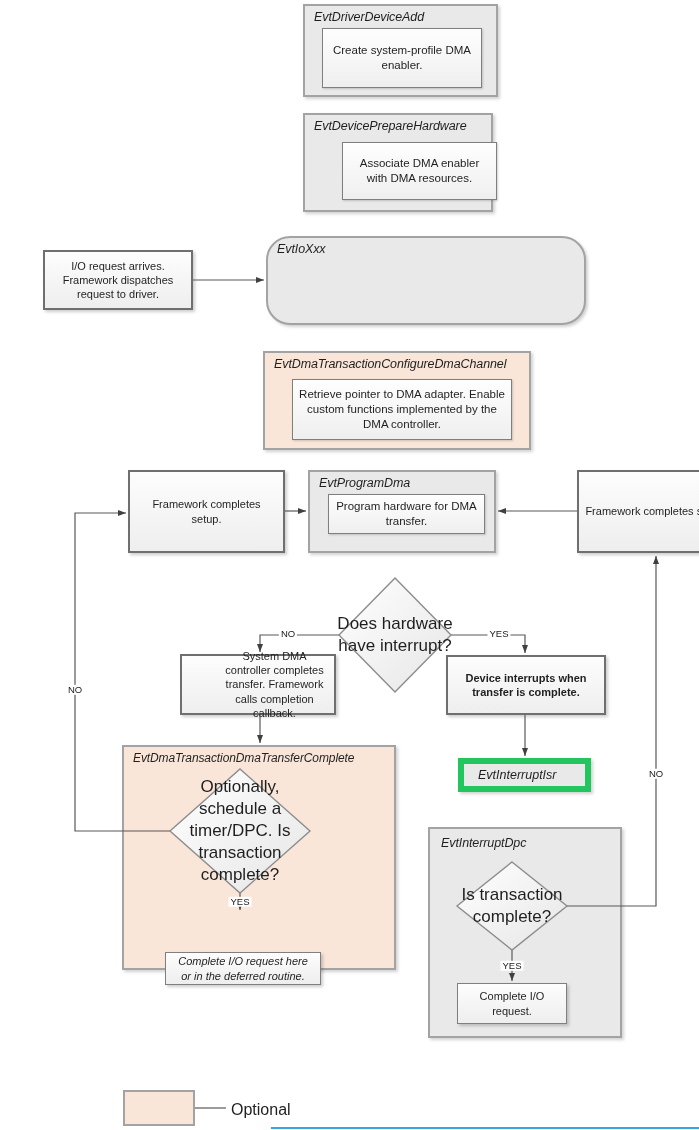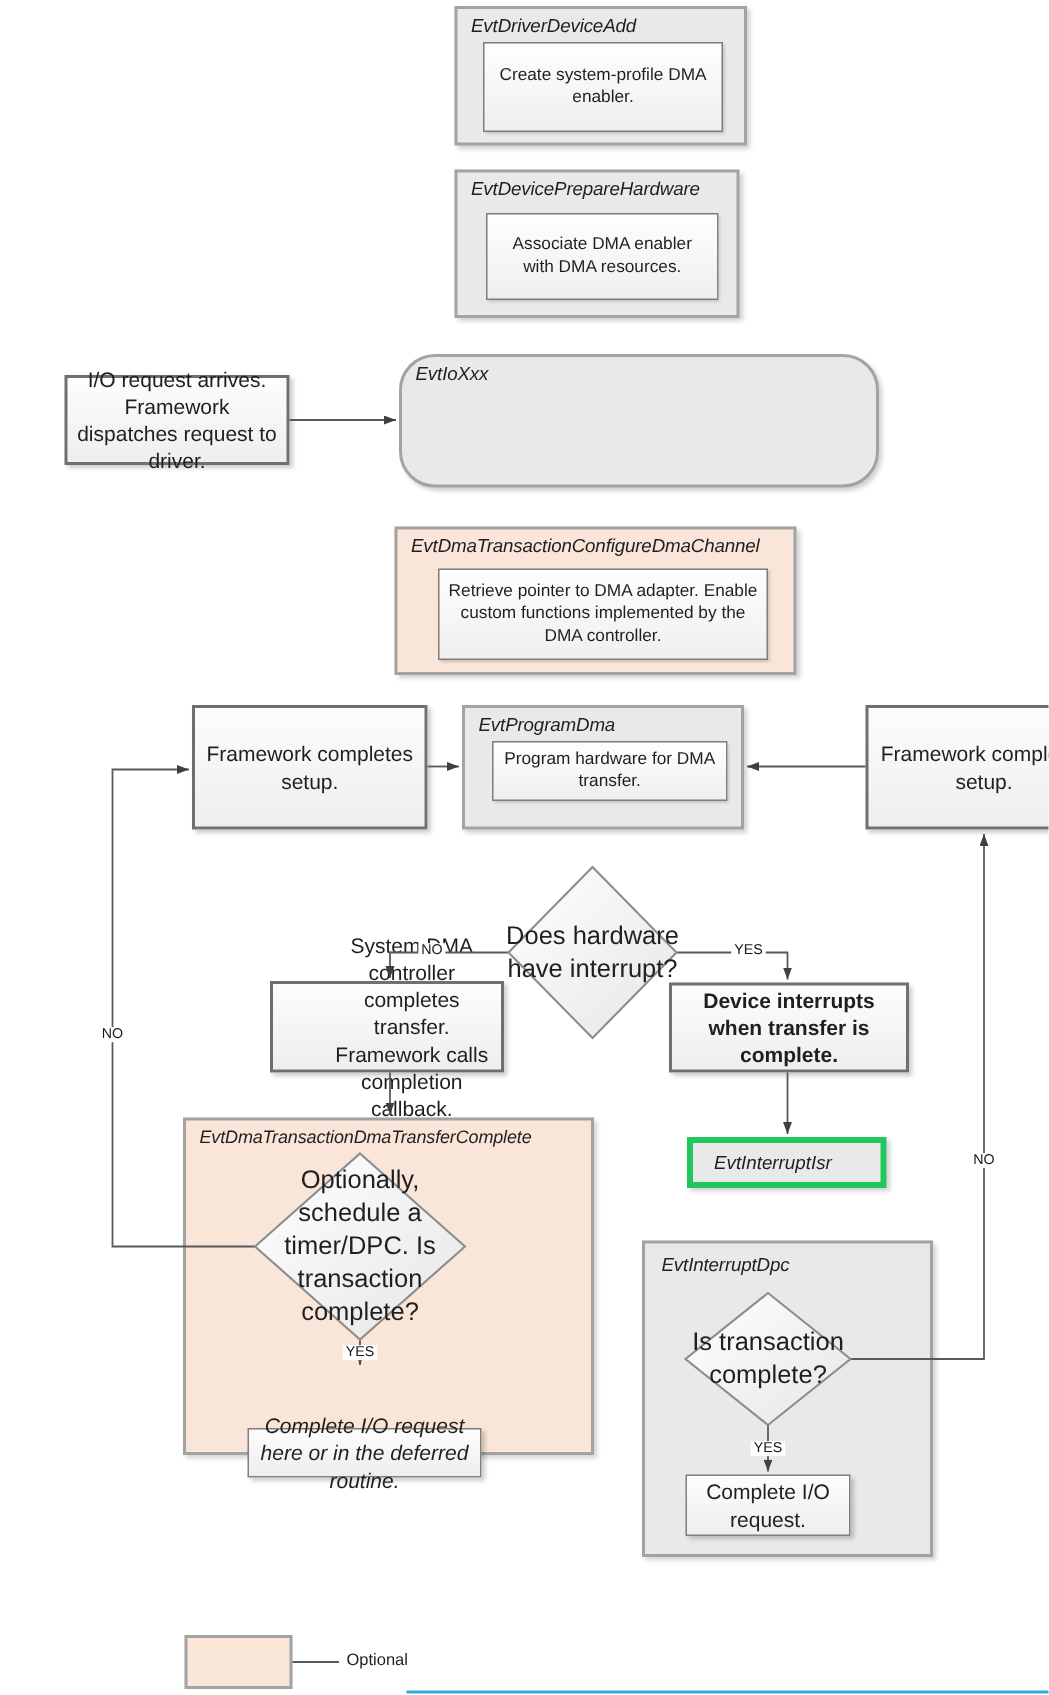--- a/index.html
+++ b/index.html
@@ -23,55 +23,55 @@
     background:linear-gradient(180deg,#fefefe,#efefef);
     border:1px solid #7f7f7f;box-shadow:1px 1px 2px rgba(0,0,0,0.18);
     display:flex;align-items:center;justify-content:center;text-align:center;
     font-size:11.5px;line-height:1.3;padding:2px 6px;
   }
   
   .proc-box{
     background:linear-gradient(180deg,#fdfdfd,#eeeeee);
     border:2px solid #6f6f6f;box-shadow:2px 2px 3px rgba(0,0,0,0.2);
     display:flex;align-items:center;justify-content:center;text-align:center;
-    font-size:14px;line-height:1.3;padding:2px 6px;
+    font-size:11px;line-height:1.3;padding:2px 6px;
   }
   
   .dtext{
     display:flex;align-items:center;justify-content:center;text-align:center;
     font-size:17px;line-height:1.3;z-index:4;
   }
   
   .edge-label{
     transform:translate(-50%,-50%);background:#ffffff;padding:0 2px;
     font-size:9.5px;line-height:1.1;z-index:5;color:#1a1a1a;white-space:nowrap;
   }
   .isr-box{
-    background:#e9e9e9;border:4px solid #22c55e;
+    background:#e9e9e9;border:6px solid #22c55e;
     box-shadow:2px 2px 3px rgba(0,0,0,0.18);
     display:flex;align-items:center;font-style:italic;font-size:12.5px;
     padding-left:14px;
   }
   #connectors{position:absolute;left:0;top:0;z-index:3;pointer-events:none;}
   .layer2{z-index:2;}
   #bottom-line{background:#35a7df;}
 </style>
 </head>
 <body>
 
 <div id="canvas">
 
   <div class="abs container-box layer2" style="left:265px;top:4px;width:195px;height:93px;">
     <div class="box-title">EvtDriverDeviceAdd</div>
     <div class="abs inner-box" style="left:17px;top:22px;width:160px;height:60px;">Create system-profile DMA enabler.</div>
   </div>
 
   <div class="abs container-box layer2" style="left:265px;top:113px;width:190px;height:99px;">
     <div class="box-title">EvtDevicePrepareHardware</div>
-    <div class="abs inner-box" style="left:19px;top:27px;width:155px;height:58px;">Associate DMA enabler with DMA resources.</div>
+    <div class="abs inner-box" style="left:37px;top:27px;width:155px;height:58px;">Associate DMA enabler with DMA resources.</div>
   </div>
 
   <div class="abs proc-box layer2" style="left:5px;top:250px;width:150px;height:60px;">I/O request arrives. Framework dispatches request to driver.</div>
 
   <div class="abs container-box layer2" style="left:228px;top:236px;width:320px;height:89px;border-radius:24px;">
     <div class="box-title">EvtIoXxx</div>
   </div>
 
   <div class="abs container-box peach layer2" style="left:225px;top:351px;width:268px;height:99px;">
     <div class="box-title">EvtDmaTransactionConfigureDmaChannel</div>
@@ -139,17 +139,17 @@
   <div class="abs dtext" style="left:419px;top:888px;width:110px;height:36px;">Is transaction complete?</div>
 
   <div class="abs edge-label" style="left:250px;top:634px;">NO</div>
   <div class="abs edge-label" style="left:461px;top:634px;">YES</div>
   <div class="abs edge-label" style="left:37px;top:690px;">NO</div>
   <div class="abs edge-label" style="left:618px;top:774px;">NO</div>
   <div class="abs edge-label" style="left:202px;top:902px;">YES</div>
   <div class="abs edge-label" style="left:474px;top:966px;">YES</div>
 
   <div class="abs layer2" style="left:85px;top:1090px;width:72px;height:36px;background:#fae6d9;border:2px solid #a3a3a3;"></div>
-  <div class="abs" style="left:193px;top:1101px;font-size:11px;z-index:4;">Optional</div>
+  <div class="abs" style="left:193px;top:1101px;font-size:16px;z-index:4;">Optional</div>
 
   <div id="bottom-line" class="abs" style="left:233px;top:1127px;width:466px;height:2px;"></div>
 
 </div>
 
 </body></html>

